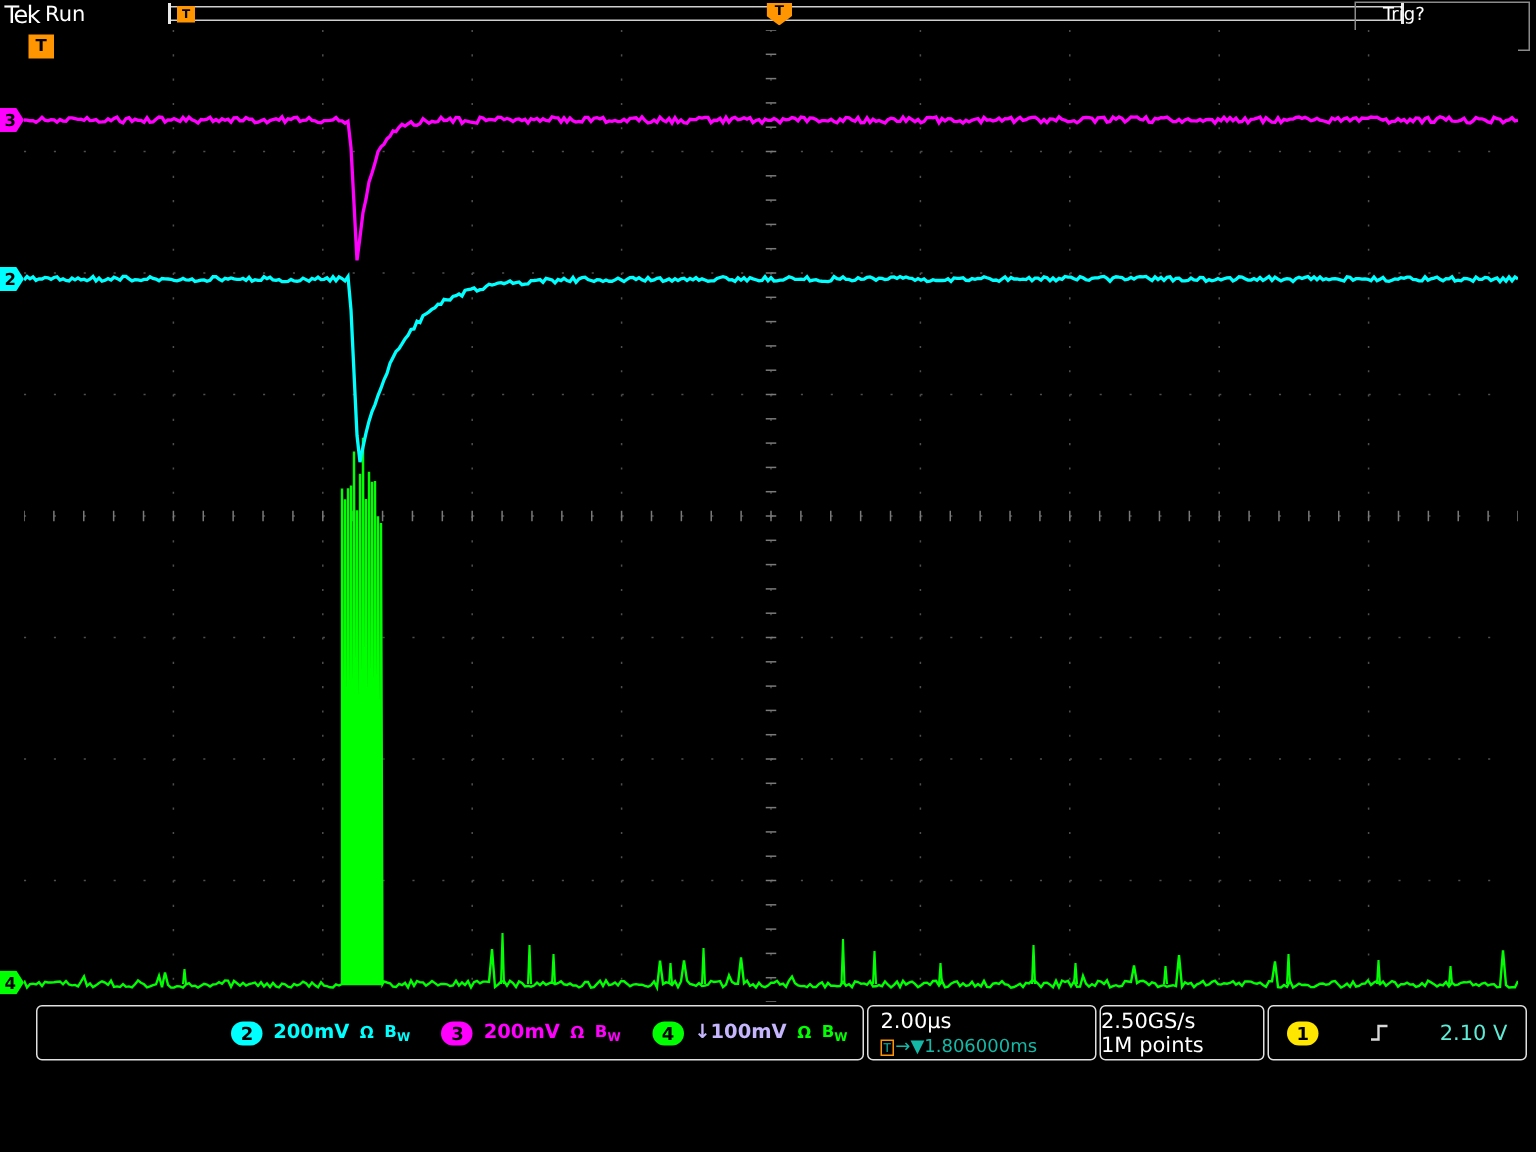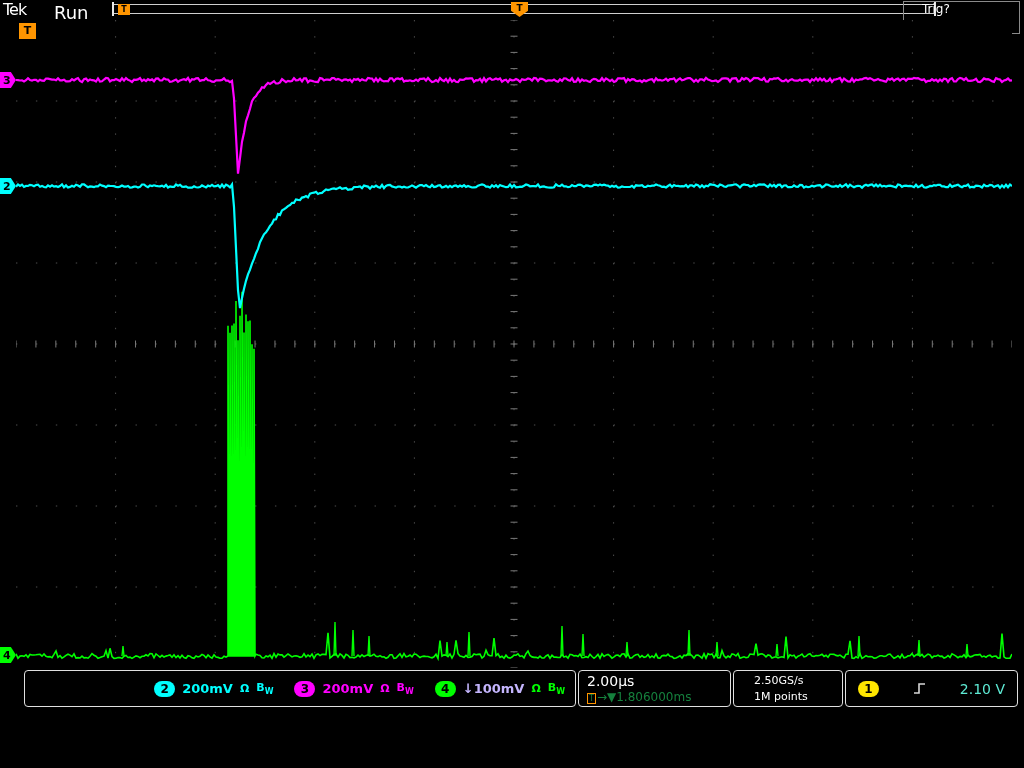--- a/index.html
+++ b/index.html
@@ -4,21 +4,21 @@
 <style>
   *{margin:0;padding:0;box-sizing:border-box}
   html,body{background:#000}
   body{width:1024px;height:768px;position:relative;overflow:hidden;
        font-family:"DejaVu Sans","Liberation Sans",sans-serif;color:#fff}
   .screen{position:absolute;inset:0;background:#000}
 
   
   .topbar{position:absolute;left:0;top:0;width:1024px;height:20px}
   .tek-logo{position:absolute;left:3px;top:0;font-size:16px;font-weight:normal;letter-spacing:-1px}
-  .acq-status{position:absolute;left:54px;top:2px;font-size:18px}
+  .acq-status{position:absolute;left:30px;top:2px;font-size:14px}
   .record-bar{position:absolute;left:113px;top:4px;width:822px;height:10px;border:1px solid #cfcfcf}
   .record-bar::before,.record-bar::after{content:"";position:absolute;top:-3px;width:2px;height:14px;background:#e8e8e8}
   .record-bar::before{left:-2px}.record-bar::after{right:-2px}
   .delay-square{position:absolute;left:118px;top:4px;width:12px;height:11px;background:#ff9500;
                 color:#000;font-size:8px;font-weight:bold;text-align:center;line-height:11px}
   .trig-pos{position:absolute;left:511px;top:2px;width:17px;height:15px;background:#ff9500;color:#000;
             font-size:9px;font-weight:bold;text-align:center;line-height:12px;
             clip-path:polygon(0 0,100% 0,100% 58%,50% 100%,0 58%)}
   .trigq{position:absolute;left:903px;top:1px;width:117px;height:33px;border:1px solid #8a8a8a;
          font-size:12px;line-height:15px;padding-left:18px;color:#fff}
@@ -37,23 +37,23 @@
   
   .rbox{position:absolute;top:670px;height:37px;background:#000;border:1px solid #e0e0e0;border-radius:4px}
   .rbox-ch{left:24px;width:552px;display:flex;align-items:center;justify-content:flex-end;gap:7px;padding-right:10px}
   .badge{display:inline-block;min-width:21px;text-align:center;border-radius:8px;
          font-size:12px;font-weight:bold;color:#000;padding:1px 5px}
   .rtxt{font-size:13px;font-weight:bold}
   .unit{font-size:11px;font-weight:bold}
   .bwsub{font-size:8px;vertical-align:sub}
   .rbox-h{left:578px;width:153px;padding:2px 0 0 8px}
   .hscale{font-size:14px;color:#fff}
-  .delayline{font-size:12px;color:#15803d;margin-top:1px;white-space:nowrap}
+  .delayline{font-size:12px;color:#14b8a6;margin-top:1px;white-space:nowrap}
   .tbox{display:inline-block;border:1px solid #ff9500;font-size:8px;line-height:9px;padding:0 1px;margin-right:1px}
-  .rbox-a{left:733px;width:110px;padding:2px 0 0 20px;font-size:11px;line-height:16px;color:#fff}
+  .rbox-a{left:733px;width:110px;padding:2px 0 0 0;font-size:14px;line-height:16px;color:#fff}
   .rbox-t{left:845px;width:173px;display:flex;align-items:center;justify-content:space-between;padding:0 12px}
   .tlevel{font-size:14px;color:#5eead4}
 
   
   .menubar{position:absolute;left:0;top:710px;width:1024px;height:58px;background:#000}
 </style>
 </head>
 <body>
 
 <div class="screen">

